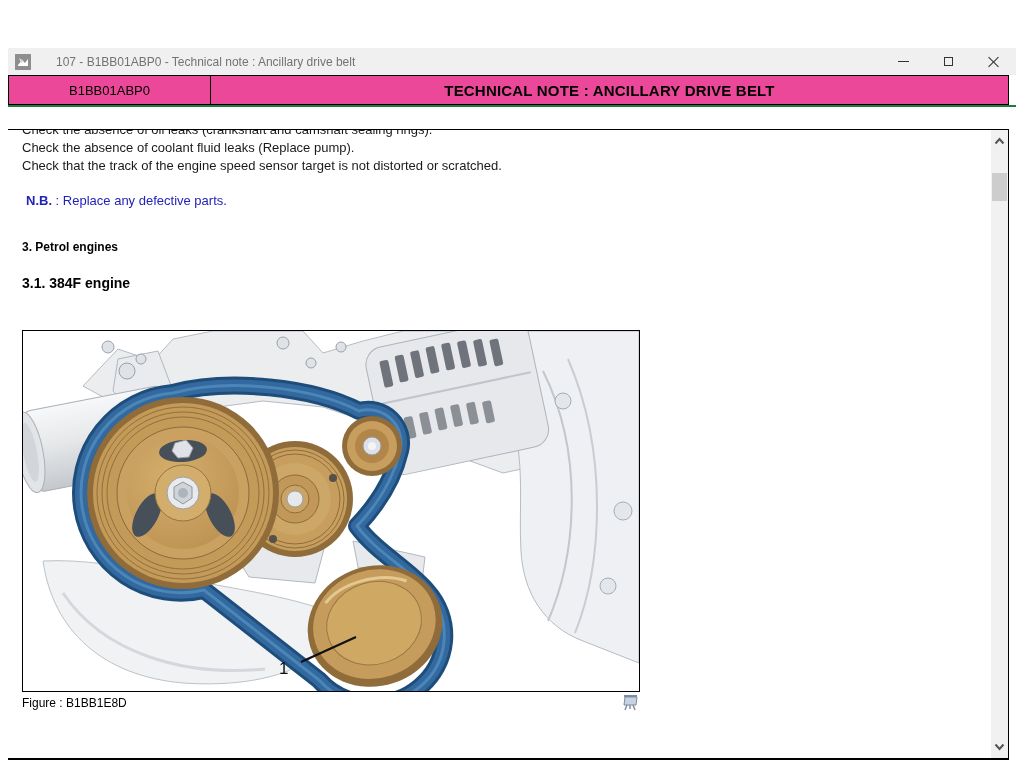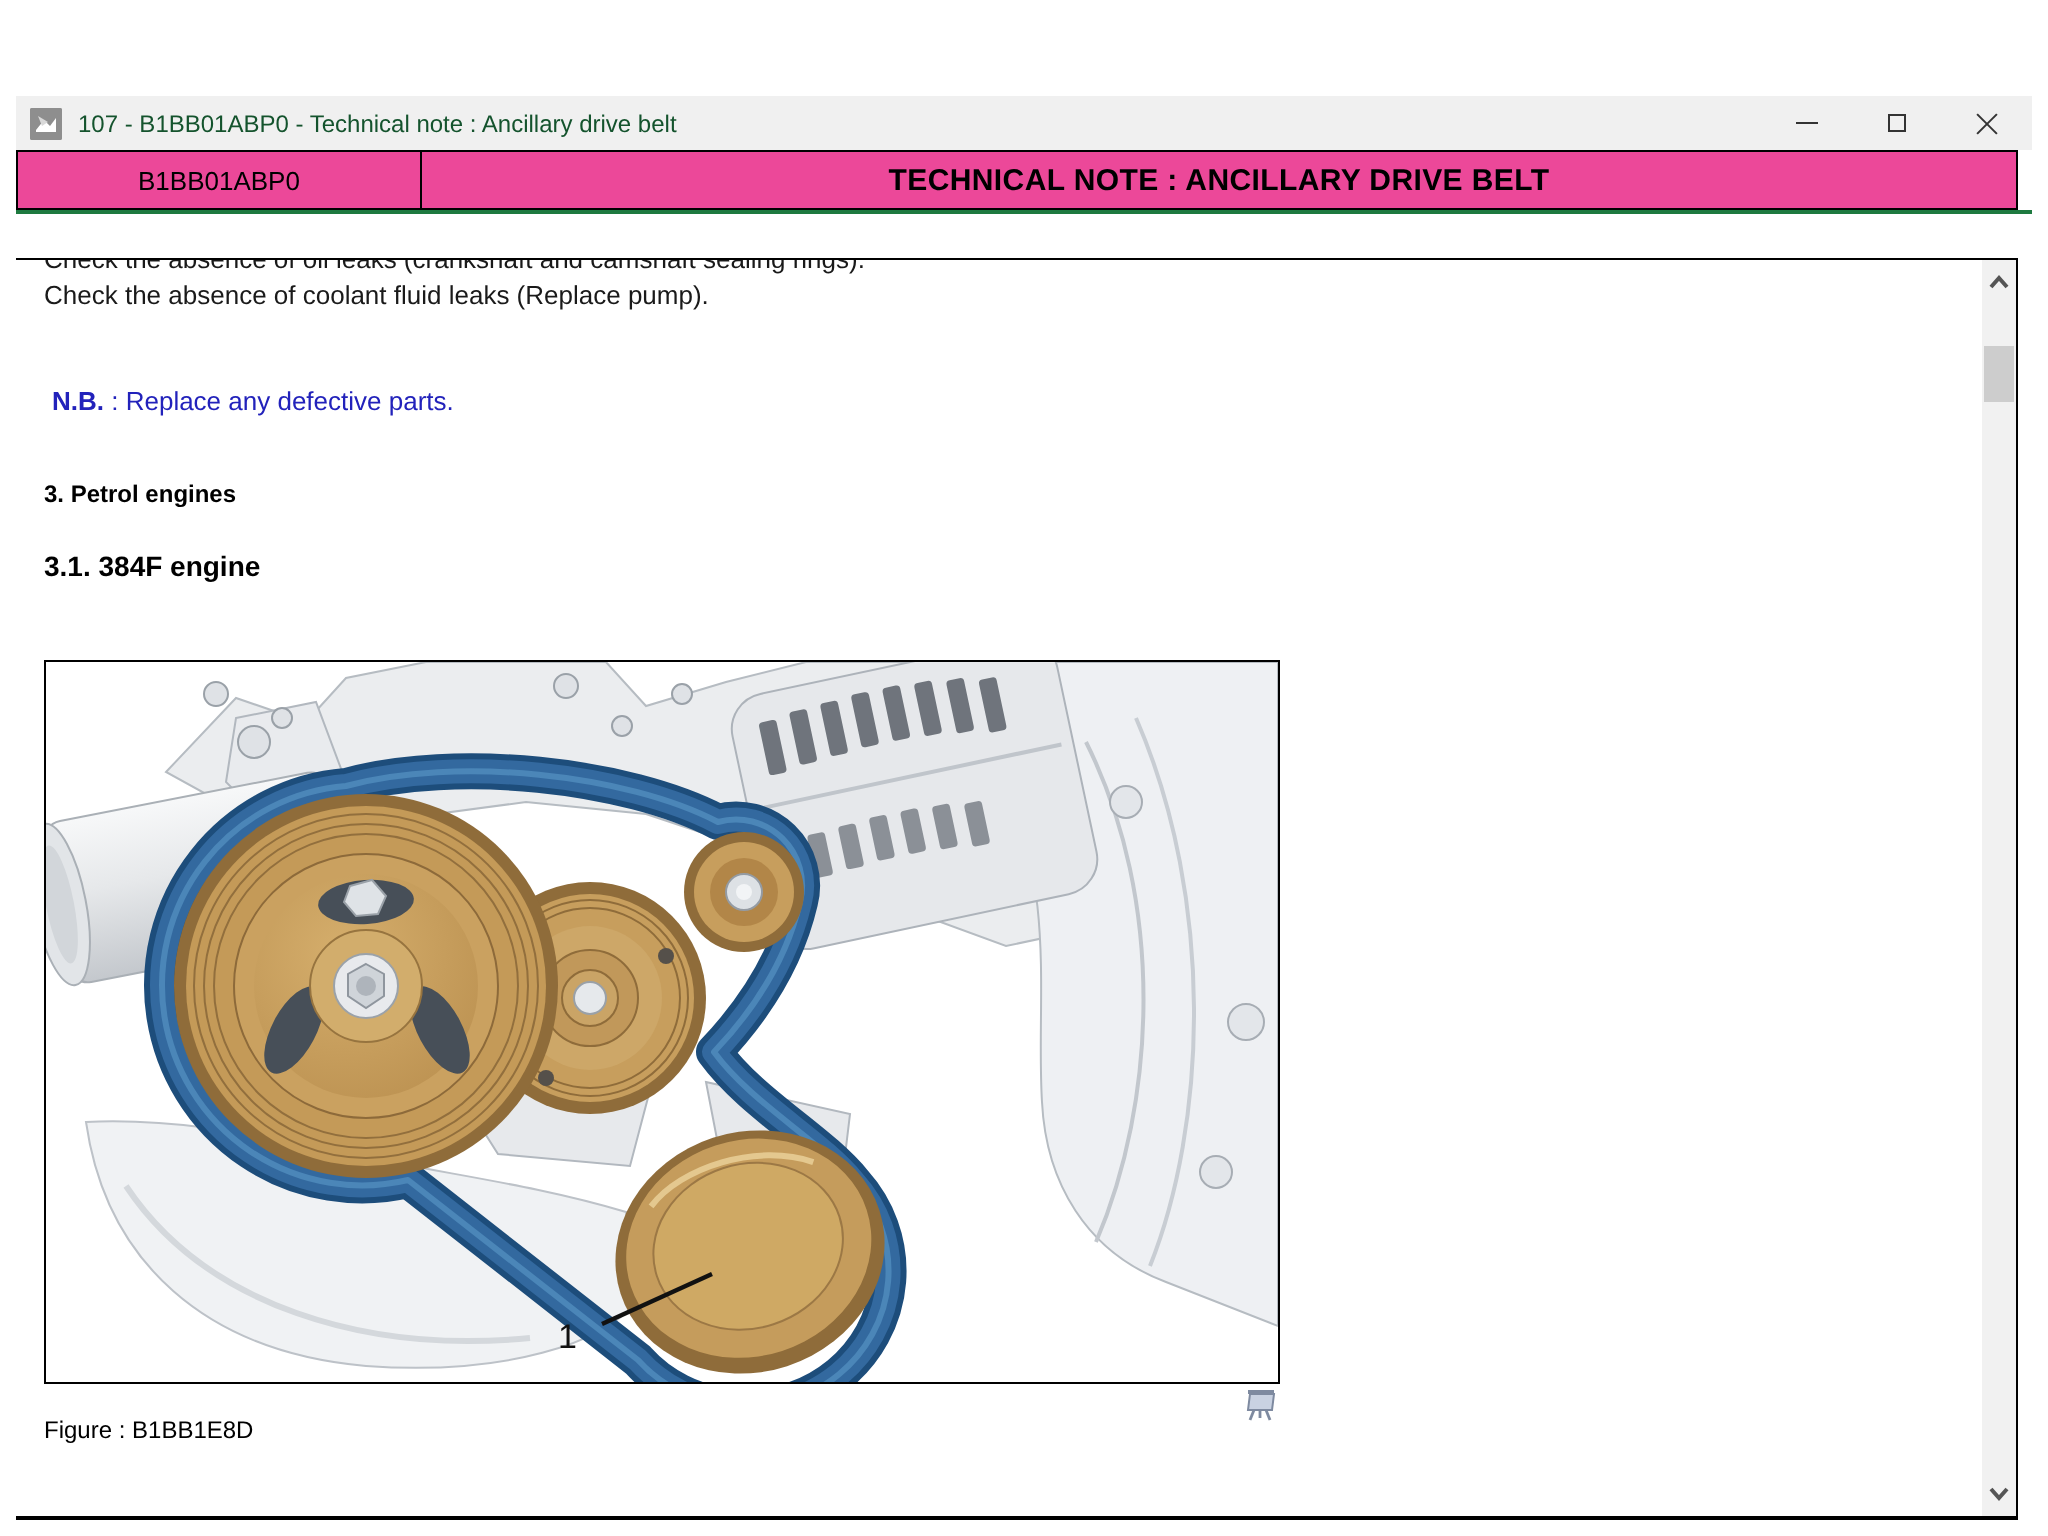--- a/index.html
+++ b/index.html
@@ -4,21 +4,21 @@
 <style>
   * { margin:0; padding:0; box-sizing:border-box; }
   html,body { width:1024px; height:768px; background:#ffffff; font-family:"Liberation Sans", sans-serif; overflow:hidden; }
 
   .app-window { position:absolute; left:8px; top:48px; width:1008px; height:670px; background:#ffffff; }
 
   
   .titlebar { position:absolute; left:0; top:0; width:1008px; height:27px; background:#f0f0f0; display:flex; align-items:center; }
   .titlebar-icon { width:16px; height:16px; margin-left:7px; position:relative; background:#8e8e8e; border-radius:1px; overflow:hidden; }
   .titlebar-icon svg { display:block; }
-  .titlebar-text { margin-left:8px; font-size:12px; color:#14532d; white-space:nowrap; }
+  .titlebar-text { margin-left:25px; font-size:12px; color:#737373; white-space:nowrap; }
   .win-controls { position:absolute; right:0; top:0; height:27px; display:flex; }
   .win-btn { width:45px; height:27px; display:flex; align-items:center; justify-content:center; cursor:default; }
   .glyph-min { width:11px; height:1px; background:#333; }
   .glyph-max { width:9px; height:9px; border:1px solid #333; }
   .glyph-close { position:relative; width:11px; height:11px; }
   .glyph-close::before, .glyph-close::after { content:""; position:absolute; left:5px; top:-1px; width:1px; height:14px; background:#333; }
   .glyph-close::before { transform:rotate(45deg); }
   .glyph-close::after  { transform:rotate(-45deg); }
 
   
@@ -32,21 +32,21 @@
   .pane-inner { position:absolute; left:0; top:0; right:17px; bottom:0; overflow:hidden; }
 
   .body-text { position:absolute; left:14px; top:-9px; font-size:13px; color:#1a1a1a; line-height:18px; white-space:nowrap; }
   .nb-line { position:absolute; left:18px; top:63px; font-size:13px; white-space:nowrap; }
   .nb-label { color:#2222bb; font-weight:bold; }
   .nb-text { color:#2222bb; }
   .section-heading { position:absolute; left:14px; top:110px; font-size:12px; font-weight:bold; color:#000; }
   .subsection-heading { position:absolute; left:14px; top:145px; font-size:14px; font-weight:bold; color:#000; }
 
   .figure-frame { position:absolute; left:14px; top:200px; width:618px; height:362px; border:1px solid #000; background:#fff; overflow:hidden; }
-  .figure-caption { position:absolute; left:14px; top:566px; font-size:12px; color:#000;margin-top:12px; }
+  .figure-caption { position:absolute; left:14px; top:566px; font-size:12px; color:#000; }
   .figure-viewer { position:absolute; left:613px; top:562px; width:20px; height:20px; cursor:pointer; }
 
   
   .scrollbar { position:absolute; right:0; top:0; bottom:0; width:17px; background:#f1f1f1; }
   .scroll-btn { position:absolute; left:0; width:17px; height:19px; display:flex; align-items:center; justify-content:center; }
   .scroll-btn.up { top:2px; } .scroll-btn.down { bottom:2px; }
   .scroll-thumb { position:absolute; left:1px; top:43px; width:15px; height:28px; background:#cdcdcd; }
 </style>
 </head>
 <body>
@@ -80,20 +80,21 @@
     <div class="doc-title-cell">TECHNICAL NOTE : ANCILLARY DRIVE BELT</div>
   </div>
   <div class="green-rule"></div>
 
   <div class="content-pane">
     <div class="pane-inner">
 
       <div class="body-text">
         <div>Check the absence of oil leaks (crankshaft and camshaft sealing rings).</div>
         <div>Check the absence of coolant fluid leaks (Replace pump).</div>
+        <div>Check that the track of the engine speed sensor target is not distorted or scratched.</div>
       </div>
 
       <div class="nb-line">
         <span class="nb-label">N.B.</span><span class="nb-text"> : </span><span class="nb-text">Replace any defective parts.</span>
       </div>
 
       <div class="section-heading">3. Petrol engines</div>
       <div class="subsection-heading">3.1. 384F engine</div>
 
       <div class="figure-frame">

